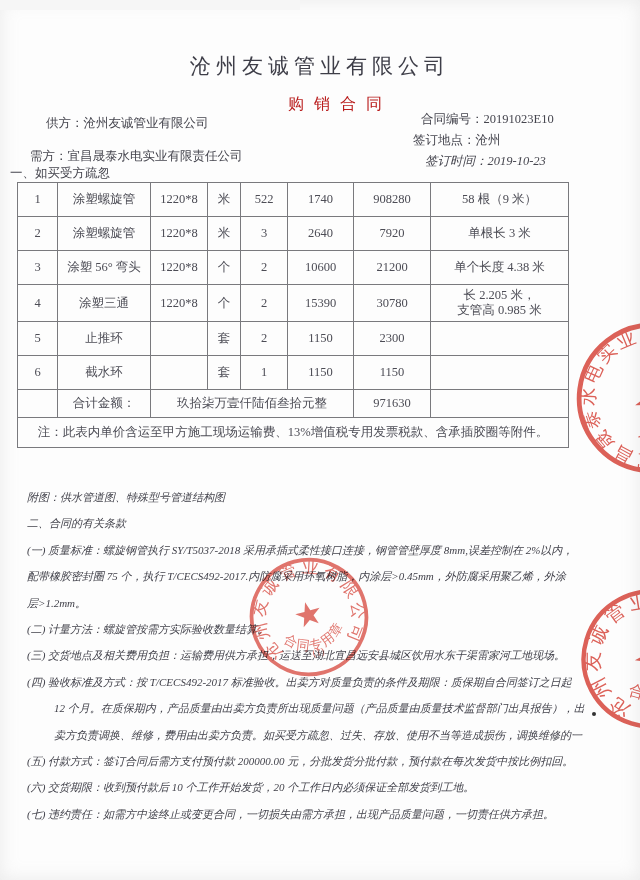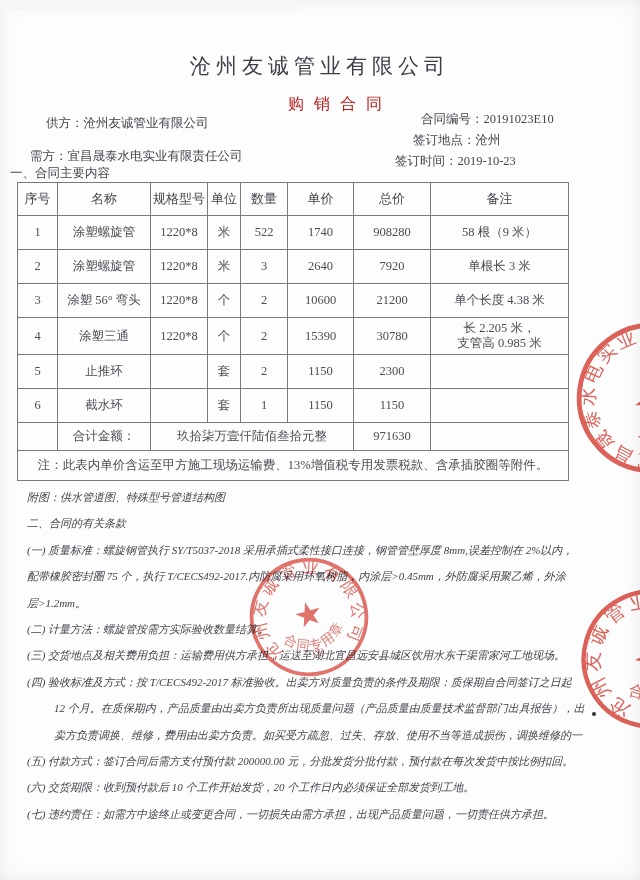--- a/index.html
+++ b/index.html
@@ -16,21 +16,21 @@
   .doc-title{position:absolute;left:0;top:52px;width:100%;text-align:center;
     font-size:21px;letter-spacing:5px;color:#3e3e48;margin:0;font-weight:normal;}
   .doc-subtitle{position:absolute;left:12px;top:86px;width:100%;text-align:center;
     font-size:16px;letter-spacing:10px;color:#b91c1c;margin:8px;font-weight:normal;}
 
   .meta{position:absolute;font-size:12.5px;white-space:nowrap;}
   .meta-supplier{left:30px;top:115px;margin-left:16px;}
   .meta-buyer{left:30px;top:148px;}
   .meta-no{left:413px;top:111px;margin-left:8px;}
   .meta-place{left:413px;top:132px;}
-  .meta-date{left:395px;top:153px;}
+  .meta-date{left:425px;top:153px;font-style:italic;}
 
   .sec1-heading{position:absolute;left:10px;top:165px;font-size:12.5px;margin:0;font-weight:normal;}
 
   table.items{position:absolute;left:17px;top:182px;width:551px;
     border-collapse:collapse;table-layout:fixed;}
   table.items td,table.items th{
     border:1px solid #79797d;font-weight:normal;text-align:center;
     font-size:12.5px;color:#4c4c55;padding:0 2px;overflow:hidden;}
   table.items th{font-size:13px;color:#46464f;}
   tr.hdr{height:33px;} tr.r{height:34px;} tr.r4{height:37px;}
@@ -62,44 +62,34 @@
 
 <h1 class="doc-title">沧州友诚管业有限公司</h1>
 <h2 class="doc-subtitle">购销合同</h2>
 
 <div class="meta meta-supplier">供方：沧州友诚管业有限公司</div>
 <div class="meta meta-buyer">需方：宜昌晟泰水电实业有限责任公司</div>
 <div class="meta meta-no">合同编号：20191023E10</div>
 <div class="meta meta-place">签订地点：沧州</div>
 <div class="meta meta-date">签订时间：2019-10-23</div>
 
-<h3 class="sec1-heading">一、合同主要内容</h3>
+<h3 class="sec1-heading">一、如买受方疏忽</h3>
 
 <table class="items">
   <colgroup>
     <col style="width:40px">
       <col style="width:93px">
       <col style="width:57px">
       <col style="width:33px">
     <col style="width:47px">
       <col style="width:66px">
       <col style="width:77px">
       <col style="width:138px">
   </colgroup>
   <tbody>
-      <tr class="hdr">
-    <th>序号</th>
-    <th>名称</th>
-    <th>规格型号</th>
-    <th>单位</th>
-    <th>数量</th>
-    <th>单价</th>
-    <th>总价</th>
-    <th>备注</th>
-  </tr>
   <tr class="r">
     <td>1</td>
     <td>涂塑螺旋管</td>
     <td>1220*8</td>
     <td>米</td>
     <td>522</td>
     <td>1740</td>
     <td>908280</td>
     <td>58 根（9 米）</td>
   </tr>

